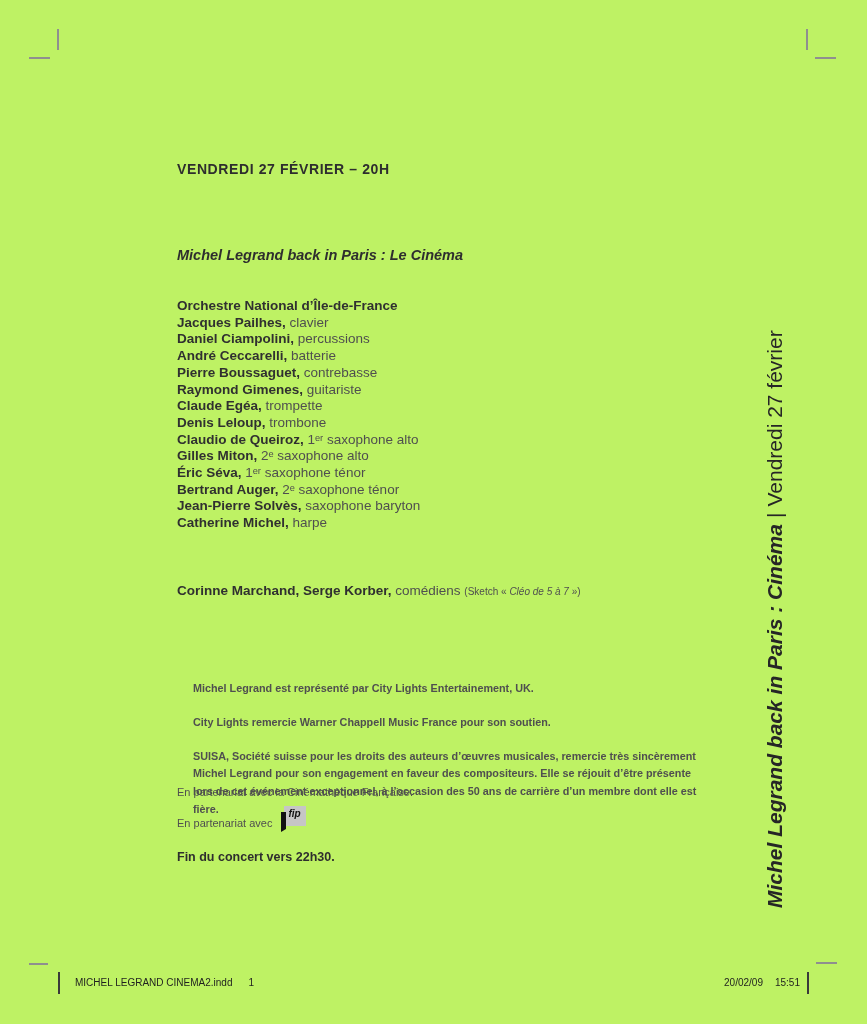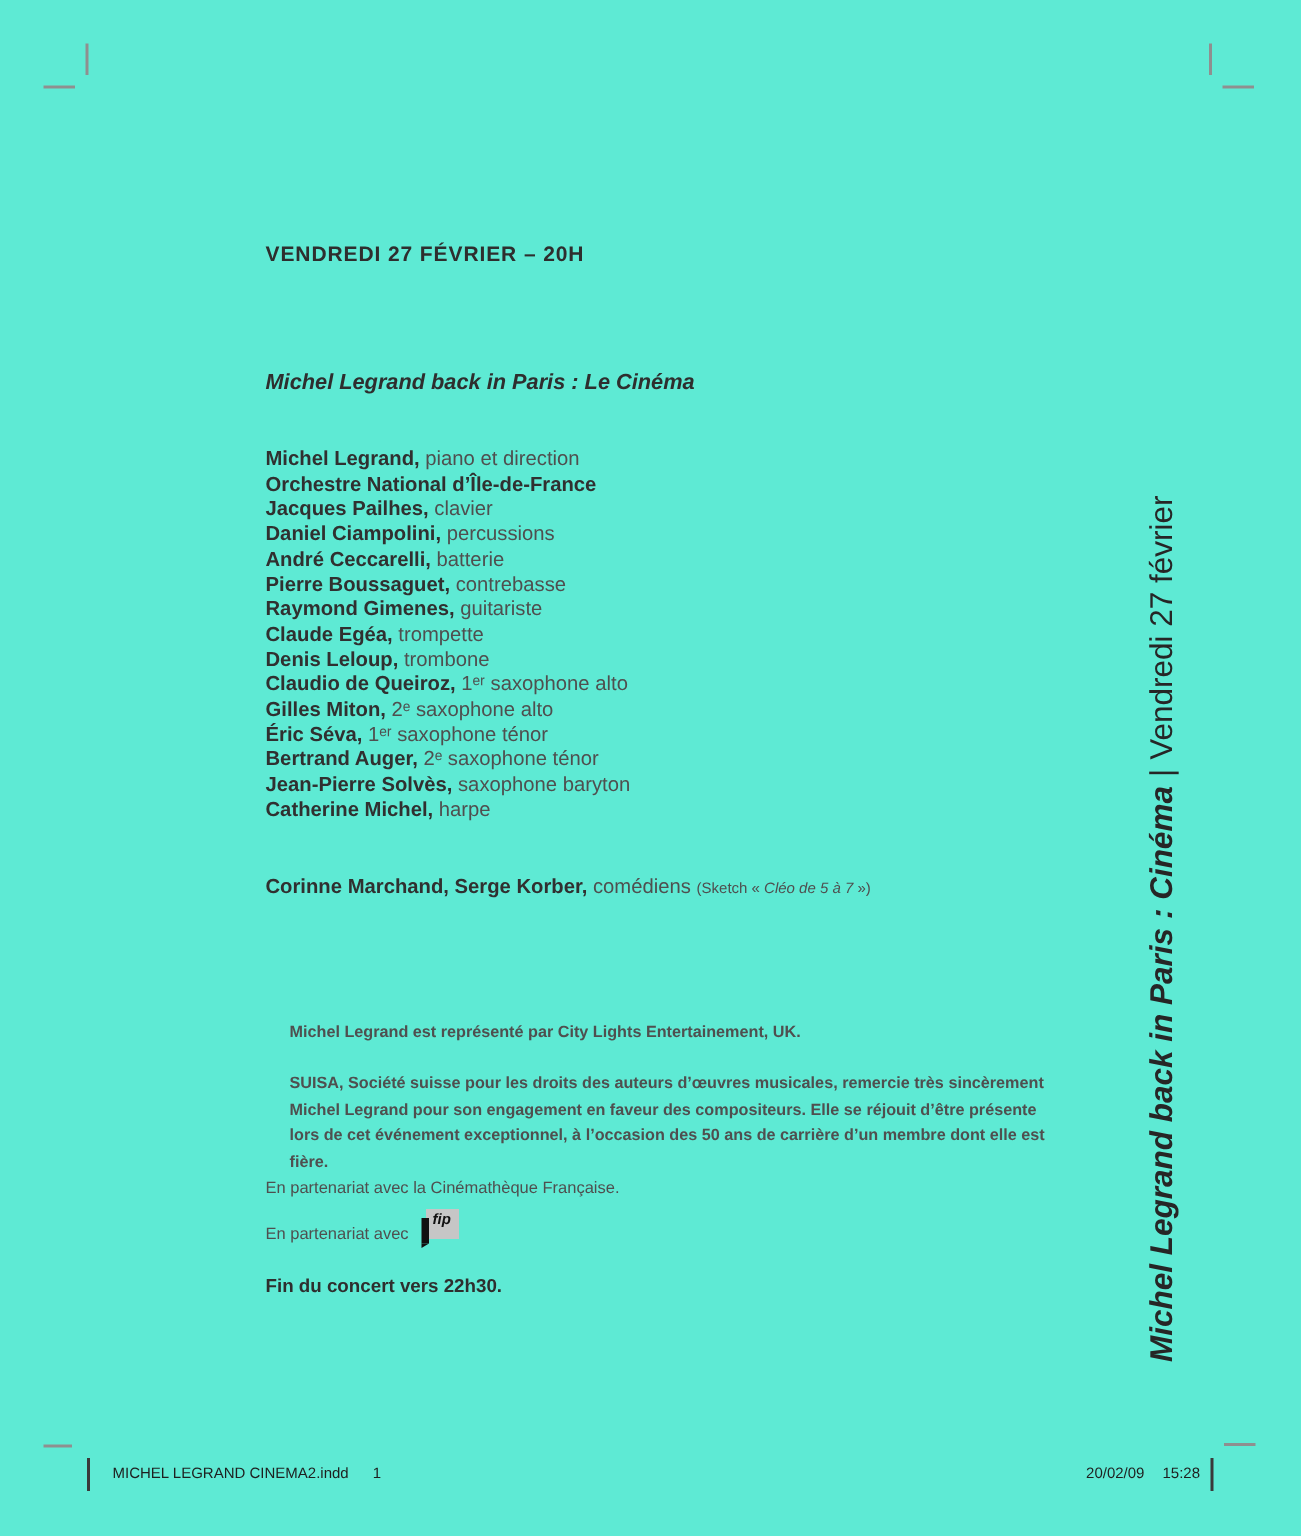--- a/index.html
+++ b/index.html
@@ -1,17 +1,17 @@
 <!DOCTYPE html>
 <html><head>
 <meta charset="utf-8">
 <style>
   html,body{margin:0;padding:0;}
   body{background:#ffffff;}
-  .page{position:relative;width:867px;height:1024px;background:#5eead4;overflow:hidden;
+  .page{position:relative;width:867px;height:1024px;background:#bef264;overflow:hidden;
         font-family:"Liberation Sans","DejaVu Sans",sans-serif;color:#2f2f2f;}
   .abs{position:absolute;}
   
   .crop{position:absolute;background:#8f8f8f;}
   .crop.v{width:2px;height:21px;}
   .crop.h{width:21px;height:2px;}
   
   .date-header{left:177px;top:161px;font-size:14px;font-weight:bold;letter-spacing:.6px;color:#2e2e2e;}
   .doc-title{left:177px;top:247px;font-size:14.5px;font-weight:bold;font-style:italic;color:#2e2e2e;}
   
@@ -61,41 +61,41 @@
   <div class="crop h" style="left:29px;top:57px;"></div>
   <div class="crop v" style="left:806px;top:29px;"></div>
   <div class="crop h" style="left:815px;top:57px;"></div>
   <div class="crop h" style="left:29px;top:963px;width:19px;"></div>
   <div class="crop h" style="left:816px;top:962px;"></div>
 
   <div class="abs date-header">VENDREDI 27 FÉVRIER – 20H</div>
   <div class="abs doc-title">Michel Legrand back in Paris : Le Cinéma</div>
 
   <div class="abs performers">
-    <div><span class="b">Michel Legrand,</span><span class="r"> piano et direction</span></div>
     <div><span class="b">Orchestre National d’Île-de-France</span><span class="r"></span></div>
     <div><span class="b">Jacques Pailhes,</span><span class="r"> clavier</span></div>
     <div><span class="b">Daniel Ciampolini,</span><span class="r"> percussions</span></div>
     <div><span class="b">André Ceccarelli,</span><span class="r"> batterie</span></div>
     <div><span class="b">Pierre Boussaguet,</span><span class="r"> contrebasse</span></div>
     <div><span class="b">Raymond Gimenes,</span><span class="r"> guitariste</span></div>
     <div><span class="b">Claude Egéa,</span><span class="r"> trompette</span></div>
     <div><span class="b">Denis Leloup,</span><span class="r"> trombone</span></div>
     <div><span class="b">Claudio de Queiroz,</span><span class="r"> 1ᵉʳ saxophone alto</span></div>
     <div><span class="b">Gilles Miton,</span><span class="r"> 2ᵉ saxophone alto</span></div>
     <div><span class="b">Éric Séva,</span><span class="r"> 1ᵉʳ saxophone ténor</span></div>
     <div><span class="b">Bertrand Auger,</span><span class="r"> 2ᵉ saxophone ténor</span></div>
     <div><span class="b">Jean-Pierre Solvès,</span><span class="r"> saxophone baryton</span></div>
     <div><span class="b">Catherine Michel,</span><span class="r"> harpe</span></div>
   </div>
 
   <div class="abs comedians"><span class="b">Corinne Marchand, Serge Korber,</span><span class="r"> comédiens </span><span class="note"><span>(Sketch « </span><span class="note-title">Cléo de 5 à 7</span><span> »)</span></span></div>
 
   <div class="abs credits">
     <p>Michel Legrand est représenté par City Lights Entertainement, UK.</p>
+    <p>City Lights remercie Warner Chappell Music France pour son soutien.</p>
     <p>SUISA, Société suisse pour les droits des auteurs d’œuvres musicales, remercie très sincèrement Michel Legrand pour son engagement en faveur des compositeurs. Elle se réjouit d’être présente lors de cet événement exceptionnel, à l’occasion des 50 ans de carrière d’un membre dont elle est fière.</p>
   </div>
 
   <div class="abs partner1">En partenariat avec la Cinémathèque Française.</div>
   <div class="abs partner2">
     <span class="txt">En partenariat avec</span>
     <span class="fip-logo">
       <span class="fip-square"></span>
       <span class="fip-flag"></span>
       <span class="fip-flag-tip"></span>
@@ -103,15 +103,15 @@
     </span>
   </div>
 
   <div class="abs closing">Fin du concert vers 22h30.</div>
 
   <div class="abs sidebar"><span class="b">Michel Legrand back in Paris : Cinéma</span><span class="sep">|</span><span class="d">Vendredi 27 février</span></div>
 
   <div class="slug-bar" style="left:58px;"></div>
   <div class="slug-bar" style="left:807px;"></div>
   <div class="abs slug-left"><span>MICHEL LEGRAND CINEMA2.indd</span><span class="pg">1</span></div>
-  <div class="abs slug-right"><span>20/02/09</span><span class="tm">15:28</span></div>
+  <div class="abs slug-right"><span>20/02/09</span><span class="tm">15:51</span></div>
 
 </div>
 
 </body></html>

